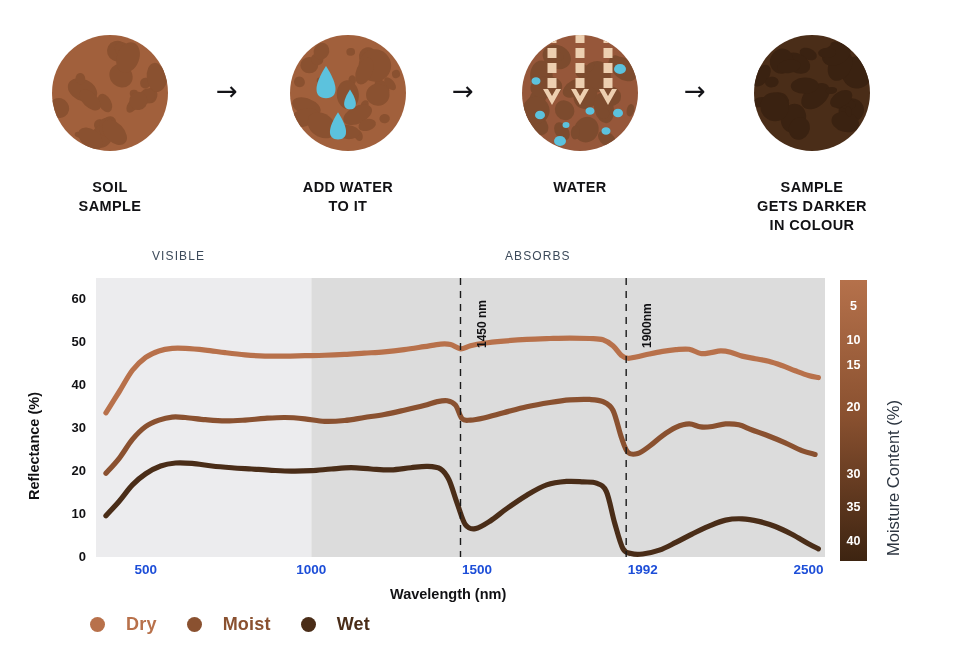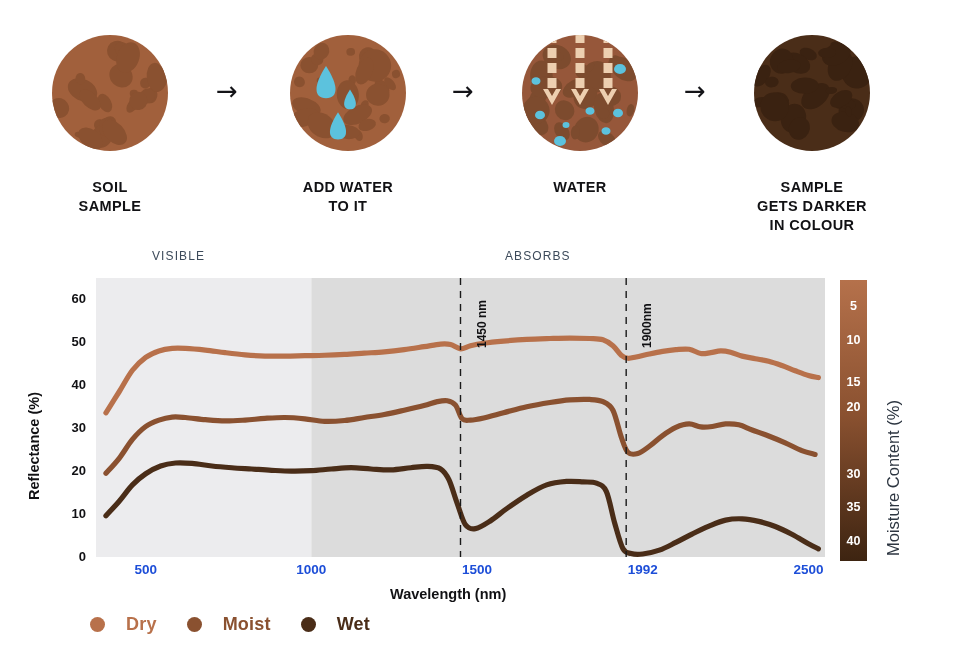--- a/index.html
+++ b/index.html
@@ -253,21 +253,21 @@
       <div class="vline-label" style="left: 640.182px; top: 348px;">1900nm</div>
     </div>
 
   <div class="ylabel" style="left:26px;top:500px;">Reflectance (%)</div>
   <div class="axis-title" style="left:390px;top:586px;">Wavelength (nm)</div>
 
   <div class="cbar" style="background: linear-gradient(rgb(181, 113, 75) 0%, rgb(138, 81, 48) 48%, rgb(61, 36, 17) 100%);">
     <div id="cbar-ticks-host" style="position:absolute;left:0;top:0;width:27px;height:281px;">
         <div class="cbar-tick" style="top: 19px;">5</div>
         <div class="cbar-tick" style="top: 52.5714px;">10</div>
-        <div class="cbar-tick" style="top: 95px; text-align: center;">15</div>
+        <div class="cbar-tick" style="top: 78px; text-align: center;">15</div>
         <div class="cbar-tick" style="top: 119.714px;">20</div>
         <div class="cbar-tick" style="top: 155px; padding-left: 32px;">25</div>
         <div class="cbar-tick" style="top: 186.857px;">30</div>
         <div class="cbar-tick" style="top: 220.429px;">35</div>
         <div class="cbar-tick" style="top: 254px;">40</div>
       </div>
   </div>
   <div class="cbar-title" style="left:884px;top:556px;">Moisture Content (%)</div>
 
   <div class="legend" id="legend-host">

